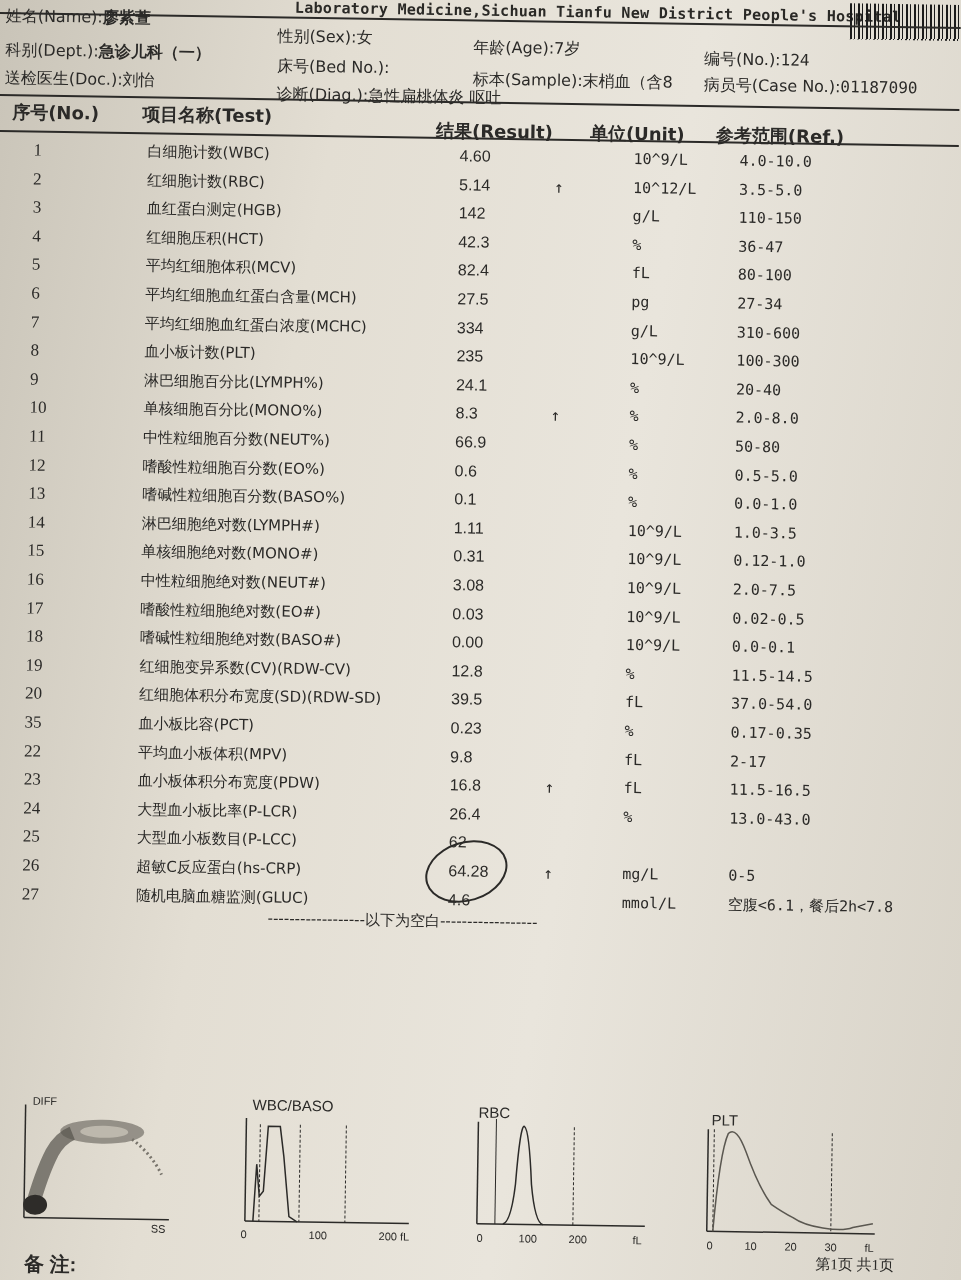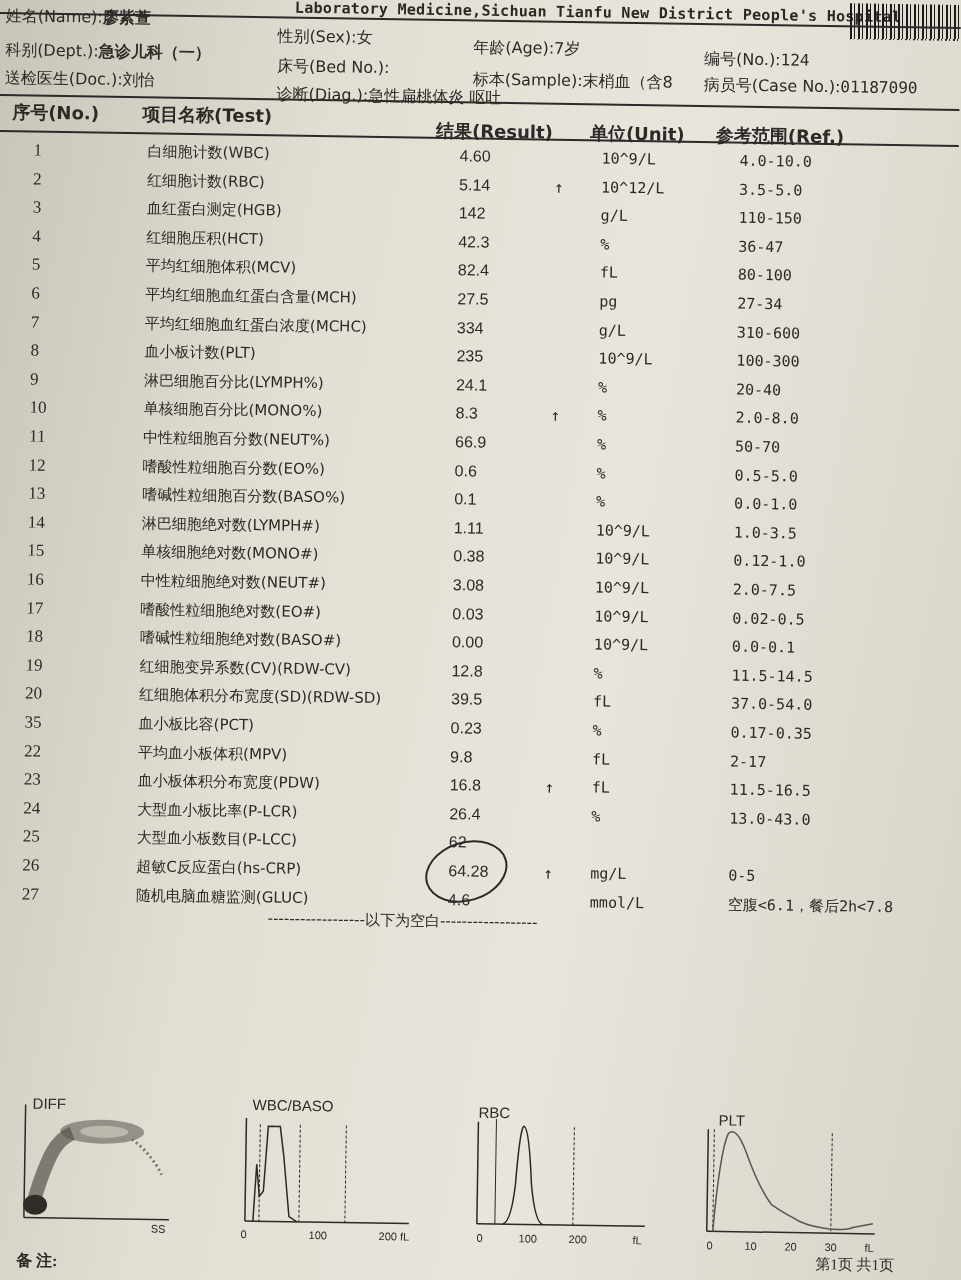--- a/index.html
+++ b/index.html
@@ -17,29 +17,29 @@
   .hdr { position:absolute; font-size:16px; white-space:nowrap; }
   .hdr .lbl { font-family:"DejaVu Sans", sans-serif; }
   .hdr b { font-family:"DejaVu Sans", sans-serif; }
   .col-head { position:absolute; top:100px; font-family:"DejaVu Sans", sans-serif; font-size:18px; font-weight:bold; white-space:nowrap; }
   .row { position:absolute; left:0; height:28px; width:961px; font-size:15px; }
   .row span { position:absolute; white-space:nowrap; }
   .c-no { left:36px; width:30px; font-family:"Liberation Serif", serif; font-size:17px; }
   .c-test { left:150px; font-family:"DejaVu Sans", sans-serif; font-size:15px; }
   .c-res { left:462px; font-family:"Liberation Sans", sans-serif; font-size:16px; }
   .c-flag { left:557px; font-size:16px; }
-  .c-unit { left:604px; }
+  .c-unit { left:636px; }
   .c-ref { left:742px; }
   .circle { position:absolute; left:438px; top:834px; width:80px; height:56px; border:2px solid #2b2a28; border-radius:50%; transform: rotate(-18deg); }
   .blank-line { position:absolute; left:282px; top:905px; font-size:15px; white-space:nowrap; font-family:"DejaVu Sans", sans-serif; }
   .chart { position:absolute; }
   .chart svg { overflow:visible; }
   .chart-title { position:absolute; font-family:"Liberation Sans", sans-serif; font-size:15px; }
   .tick { font-family:"Liberation Sans", sans-serif; font-size:11px; fill:#2b2a28; }
-  .notes { position:absolute; left:36px; top:1250px; font-family:Liberation Serif, serif; font-size:16px; font-weight:bold; }
+  .notes { position:absolute; left:44px; top:1250px; font-family:Liberation Sans, sans-serif; font-size:20px; font-weight:bold; }
   .pager { position:absolute; left:835px; top:1242px; font-family:"Liberation Serif", serif; font-size:15px; }
 </style>
 </head>
 <body>
 
 <div class="page">
   <div class="hosp-line">Laboratory Medicine,Sichuan Tianfu New District People's Hospital</div>
   <div class="barcode"></div>
   <div class="rule" style="left:0;top:12px;width:961px;"></div>
 
@@ -163,21 +163,21 @@
         <span class="c-flag">↑</span>
         <span class="c-unit">%</span>
         <span class="c-ref">2.0-8.0</span>
       </div>
       <div class="row" style="top: 426px;">
         <span class="c-no">11</span>
         <span class="c-test">中性粒细胞百分数(NEUT%)</span>
         <span class="c-res">66.9</span>
         <span class="c-flag"></span>
         <span class="c-unit">%</span>
-        <span class="c-ref">50-70</span>
+        <span class="c-ref">50-80</span>
       </div>
       <div class="row" style="top: 454.6px;">
         <span class="c-no">12</span>
         <span class="c-test">嗜酸性粒细胞百分数(EO%)</span>
         <span class="c-res">0.6</span>
         <span class="c-flag"></span>
         <span class="c-unit">%</span>
         <span class="c-ref">0.5-5.0</span>
       </div>
       <div class="row" style="top: 483.2px;">
@@ -192,21 +192,21 @@
         <span class="c-no">14</span>
         <span class="c-test">淋巴细胞绝对数(LYMPH#)</span>
         <span class="c-res">1.11</span>
         <span class="c-flag"></span>
         <span class="c-unit">10^9/L</span>
         <span class="c-ref">1.0-3.5</span>
       </div>
       <div class="row" style="top: 540.4px;">
         <span class="c-no">15</span>
         <span class="c-test">单核细胞绝对数(MONO#)</span>
-        <span class="c-res">0.38</span>
+        <span class="c-res">0.31</span>
         <span class="c-flag"></span>
         <span class="c-unit">10^9/L</span>
         <span class="c-ref">0.12-1.0</span>
       </div>
       <div class="row" style="top: 569px;">
         <span class="c-no">16</span>
         <span class="c-test">中性粒细胞绝对数(NEUT#)</span>
         <span class="c-res">3.08</span>
         <span class="c-flag"></span>
         <span class="c-unit">10^9/L</span>
@@ -299,21 +299,21 @@
         <span class="c-flag"></span>
         <span class="c-unit">mmol/L</span>
         <span class="c-ref">空腹&lt;6.1，餐后2h&lt;7.8</span>
       </div>
     </div>
 
   <div class="circle"></div>
   <div class="blank-line">------------------以下为空白------------------</div>
 
   <div class="chart" style="left:40px;top:1092px;width:150px;height:140px;">
-    <span class="chart-title" style="left:10px;top:2px;font-size:15px;">DIFF</span>
+    <span class="chart-title" style="left:10px;top:2px;font-size:11px;">DIFF</span>
     <svg width="150" height="140">
       <line x1="3" y1="12" x2="3" y2="125" stroke="#2b2a28" stroke-width="1.5"></line>
       <line x1="3" y1="125" x2="148" y2="125" stroke="#2b2a28" stroke-width="1.5"></line>
       <ellipse cx="80" cy="38" rx="42" ry="12" fill="#7b776f" opacity="0.75"></ellipse>
       <ellipse cx="82" cy="38" rx="24" ry="6" fill="#bdb8ad"></ellipse>
       <path d="M10 118 Q20 80 30 60 Q38 45 50 40" stroke="#55524c" stroke-width="14" fill="none" opacity="0.7"></path>
       <ellipse cx="14" cy="112" rx="12" ry="10" fill="#2e2c29"></ellipse>
       <path d="M110 45 Q130 60 140 80" stroke="#77736b" stroke-width="3" stroke-dasharray="2 3" fill="none"></path>
       <text x="130" y="138" class="tick">SS</text>
     </svg>
@@ -343,21 +343,21 @@
       <line x1="100" y1="22" x2="100" y2="120" stroke="#2b2a28" stroke-dasharray="3 2"></line>
       <path d="M30 120 Q38 118 42 80 Q46 20 50 22 Q55 25 58 80 Q62 118 70 120" stroke="#2b2a28" stroke-width="1.5" fill="none"></path>
       <text x="4" y="138" class="tick">0</text>
       <text x="46" y="138" class="tick">100</text>
       <text x="96" y="138" class="tick">200</text>
       <text x="160" y="138" class="tick">fL</text>
     </svg>
   </div>
 
   <div class="chart" style="left:722px;top:1100px;width:180px;height:150px;">
-    <span class="chart-title" style="left:14px;top:0px;text-align:right;">PLT</span>
+    <span class="chart-title" style="left:7px;top:0px;text-align:right;">PLT</span>
     <svg width="180" height="150">
       <line x1="4" y1="18" x2="4" y2="120" stroke="#2b2a28" stroke-width="1.5"></line>
       <line x1="4" y1="120" x2="172" y2="120" stroke="#2b2a28" stroke-width="1.5"></line>
       <line x1="10" y1="18" x2="10" y2="120" stroke="#2b2a28" stroke-dasharray="3 2"></line>
       <line x1="128" y1="20" x2="128" y2="120" stroke="#2b2a28" stroke-dasharray="3 2"></line>
       <path d="M10 120 Q16 40 24 22 Q32 14 42 40 Q55 75 68 92 Q80 100 90 105 Q100 112 120 115 Q140 118 150 114 L170 110" stroke="#5a5750" stroke-width="1.5" fill="none"></path>
       <text x="4" y="138" class="tick">0</text>
       <text x="42" y="138" class="tick">10</text>
       <text x="82" y="138" class="tick">20</text>
       <text x="122" y="138" class="tick">30</text>

